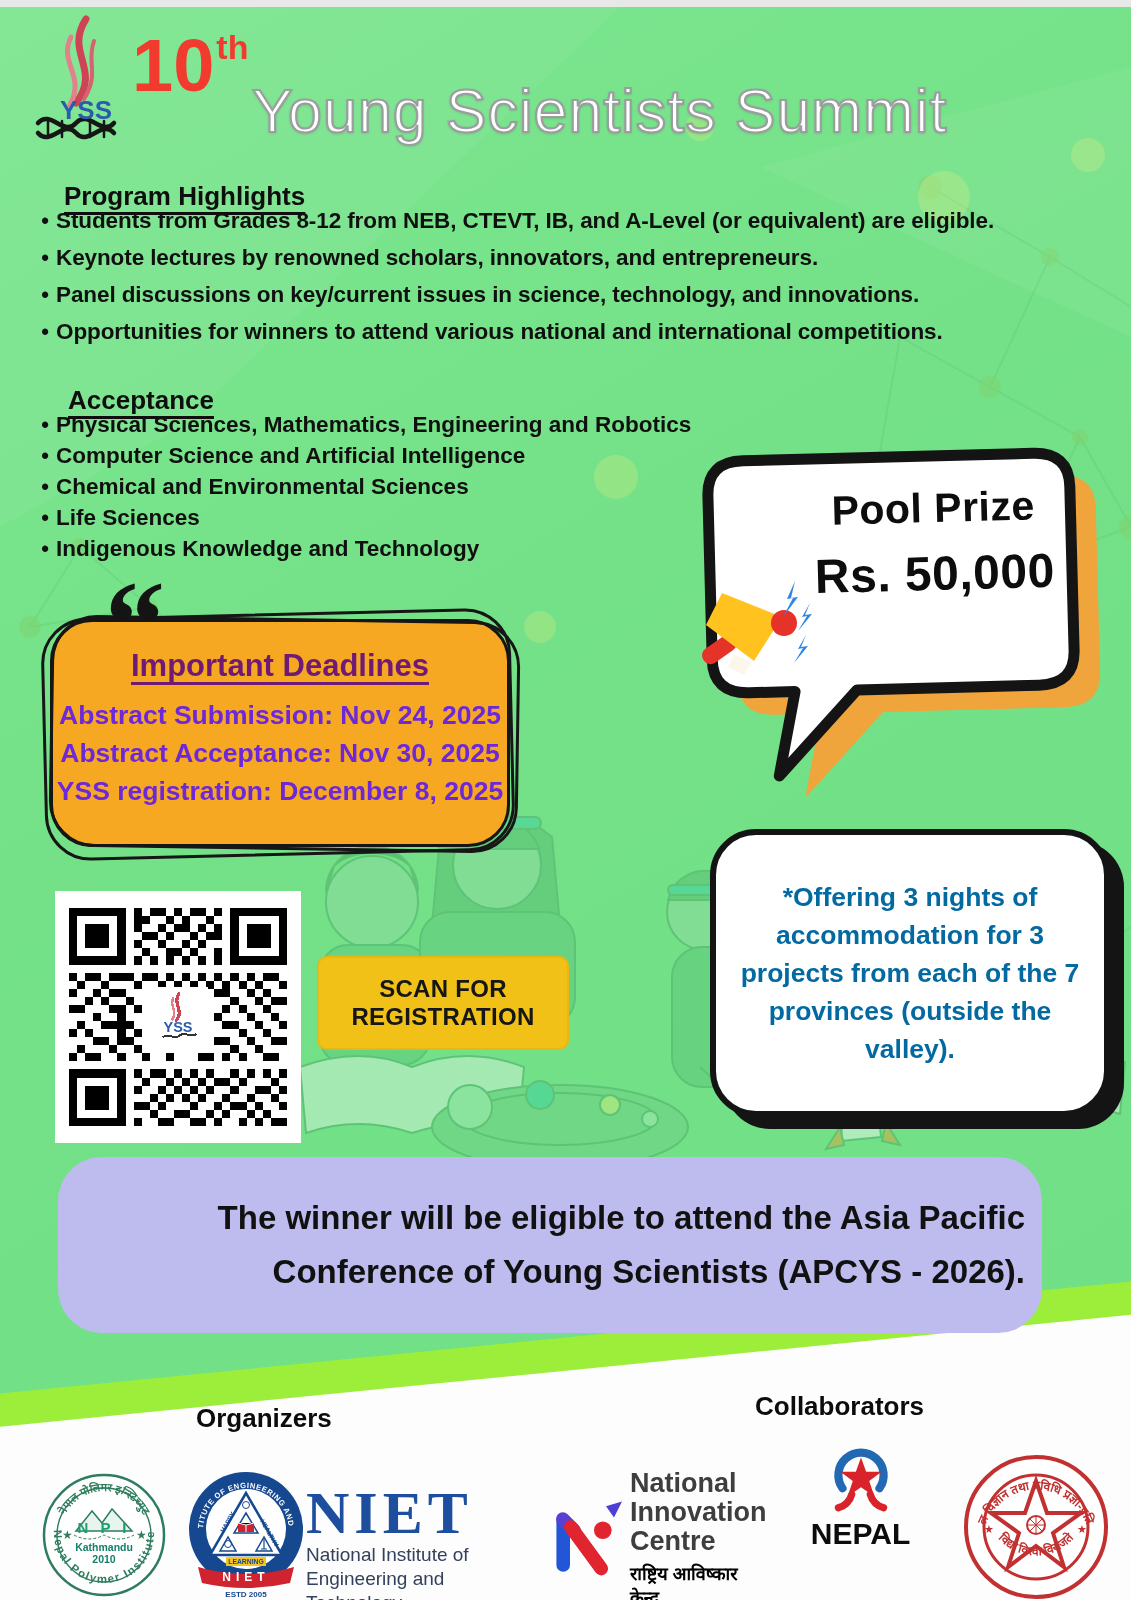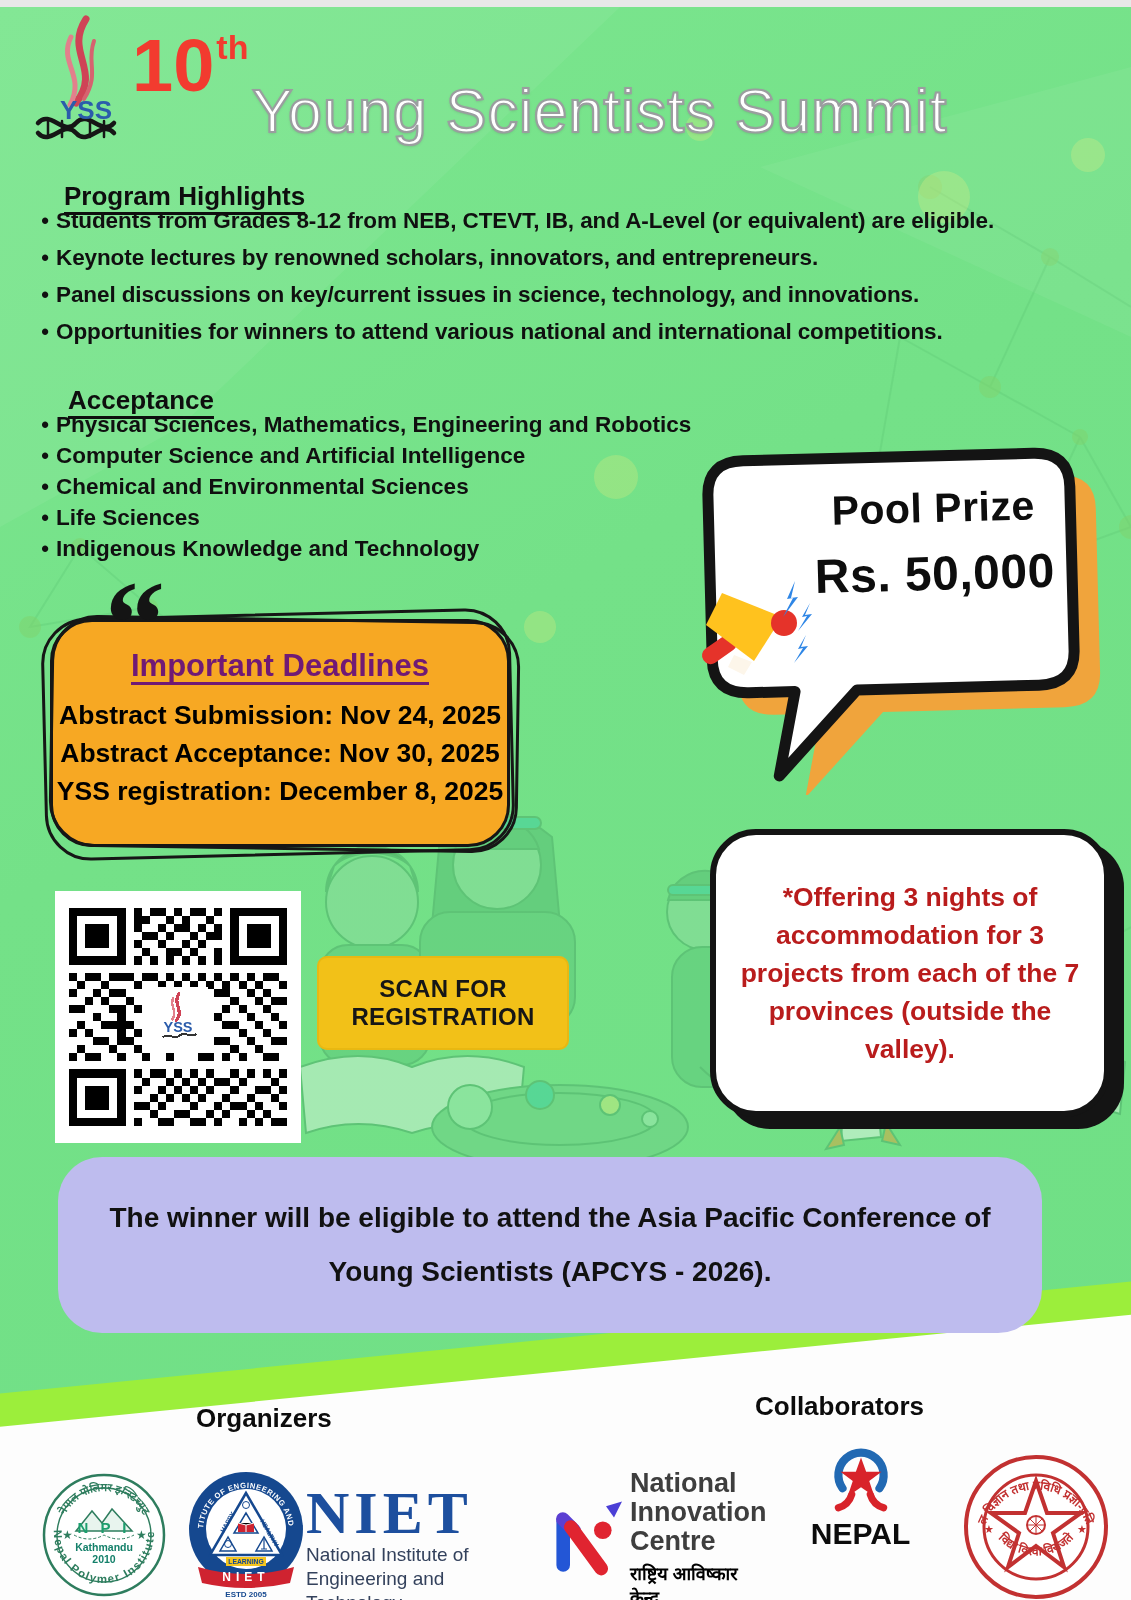--- a/index.html
+++ b/index.html
@@ -37,37 +37,37 @@
   .deadlines{position:absolute;left:50px;top:612px;width:460px;height:228px;background:#f7a823;
     border:3px solid #161616;border-radius:42px;box-sizing:border-box;text-align:center;}
   .deadlines .b1,.deadlines .b2{content:"";position:absolute;border:3px solid #161616;border-radius:46px;pointer-events:none;}
   .deadlines .b1{inset:-9px -6px -12px -10px;transform:rotate(-1.4deg);}
   .deadlines .b2{inset:-4px -12px -6px -3px;transform:rotate(0.9deg);}
   .deadlines .quote{position:absolute;left:52px;top:-58px;font-family:"Liberation Serif",serif;
     font-size:120px;font-weight:900;color:#141414;line-height:1;}
   .dl-heading{margin-top:26px;font-size:31px;font-weight:800;color:#701a75;
     text-decoration:underline;text-decoration-thickness:3px;text-underline-offset:6px;}
   ul.dl{position:relative;margin:12px 0 0 0;padding:0;list-style:none;}
-  ul.dl li{font-size:26.5px;line-height:38px;font-weight:700;color:#000000;}
+  ul.dl li{font-size:26.5px;line-height:38px;font-weight:700;color:#6d28d9;}
   
   .qr-tile{position:absolute;left:55px;top:884px;width:246px;height:252px;background:#ffffff;
     display:flex;align-items:center;justify-content:center;}
   .qr-tile svg{width:234px;height:234px;}
   .scan-btn{position:absolute;left:317px;top:949px;width:252px;height:94px;background:#f2c118;
     border-radius:10px;display:flex;flex-direction:column;align-items:center;justify-content:center;
     font-size:24px;font-weight:800;color:#161616;letter-spacing:.3px;box-shadow:0 0 0 2px rgba(214,170,10,.35) inset;}
   
   .accom{position:absolute;left:710px;top:822px;width:400px;height:288px;box-sizing:border-box;
     background:#ffffff;border:6px solid #141414;border-radius:46px;box-shadow:14px 12px 0 #141414;
     display:flex;align-items:center;justify-content:center;padding:18px 24px;}
-  .accom p{margin:0;font-size:26.5px;line-height:38px;font-weight:700;color:#b91c1c;text-align:center;}
+  .accom p{margin:0;font-size:26.5px;line-height:38px;font-weight:700;color:#0369a1;text-align:center;}
   
   .banner{position:absolute;left:58px;top:1150px;width:984px;height:176px;background:#bebcee;border-radius:44px;
     display:flex;align-items:center;justify-content:center;z-index:3;}
-  .banner p{margin:0;width:950px;font-size:28px;line-height:54px;font-weight:800;color:#111;text-align:center;}
+  .banner p{margin:0;width:950px;font-size:33px;line-height:54px;font-weight:800;color:#111;text-align:right;}
   
   .bottom-band{position:absolute;left:0;top:1250px;width:1131px;height:350px;z-index:2;}
   .band-lime{position:absolute;inset:0;background:#9cee3b;clip-path:polygon(0 39%,100% 7%,100% 100%,0 100%);}
   .band-white{position:absolute;inset:0;background:#fdfdfd;clip-path:polygon(0 48.5%,100% 16.5%,100% 100%,0 100%);}
   
   .footer-heading{position:absolute;font-size:26px;font-weight:800;color:#0c0c0c;z-index:4;}
   .org-heading{left:196px;top:1396px;}
   .collab-heading{left:755px;top:1384px;}
   .logo{position:absolute;z-index:4;}
   .npi{left:40px;top:1462px;width:128px;height:138px;}

